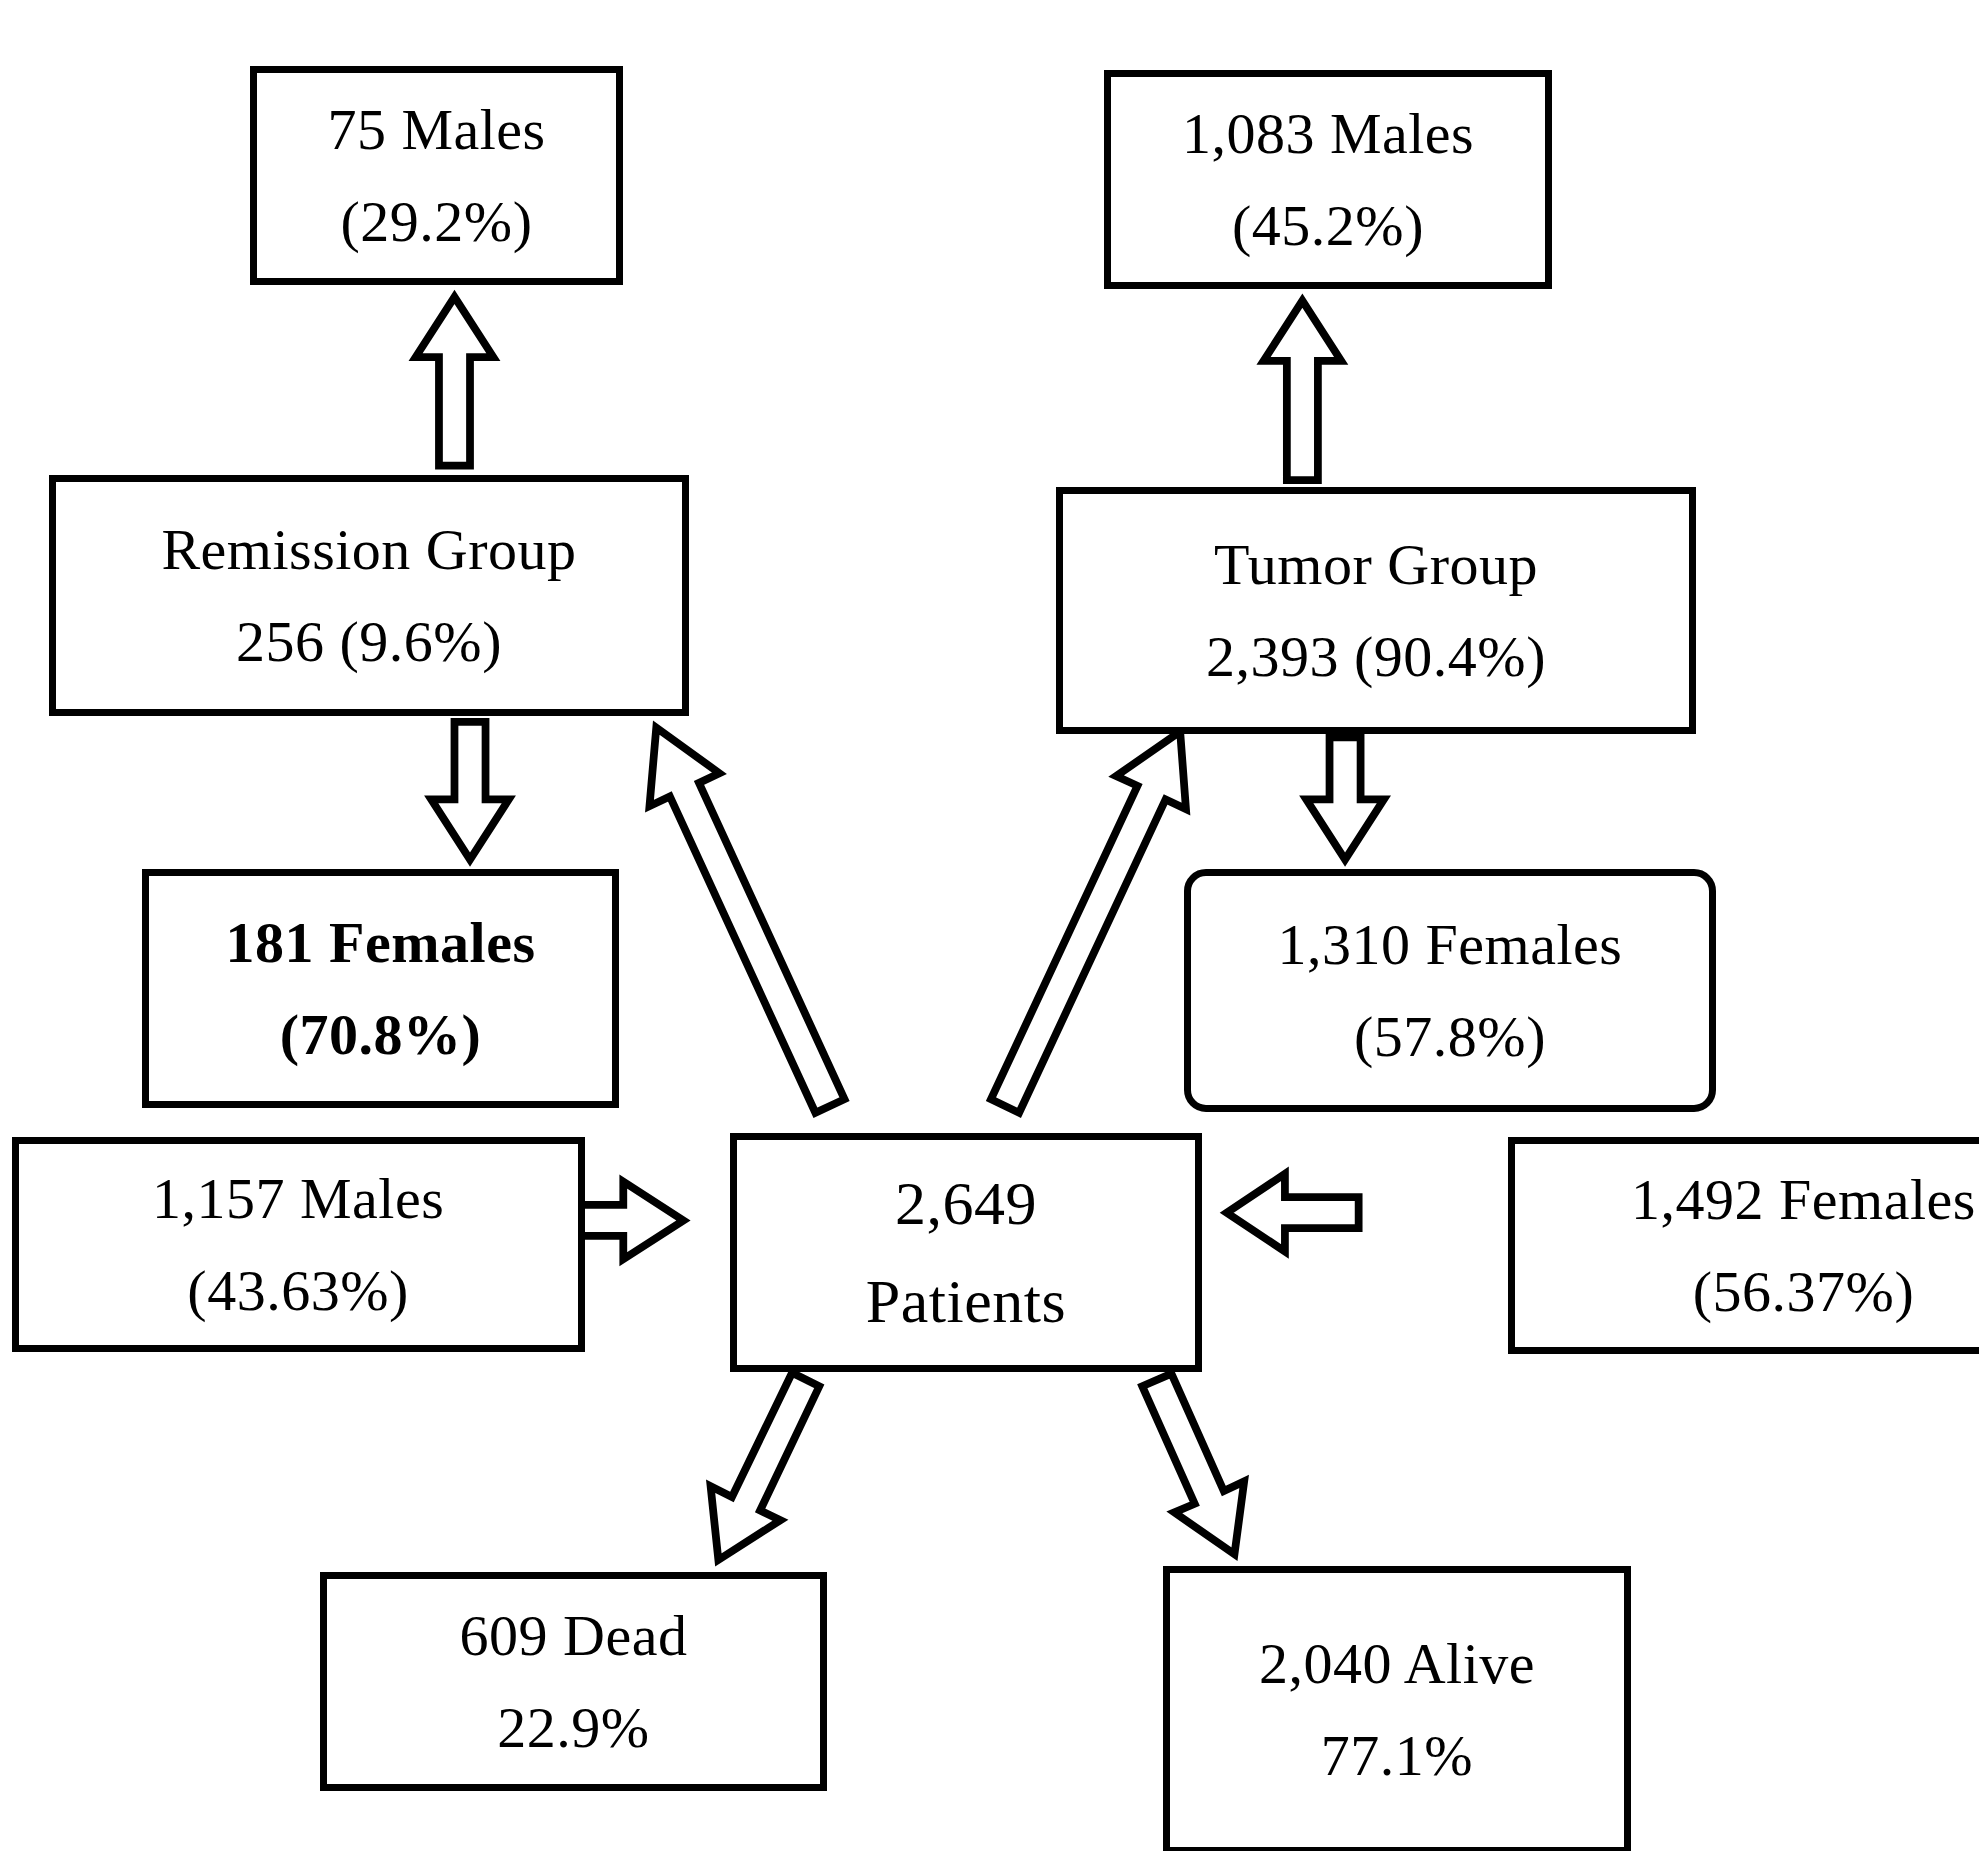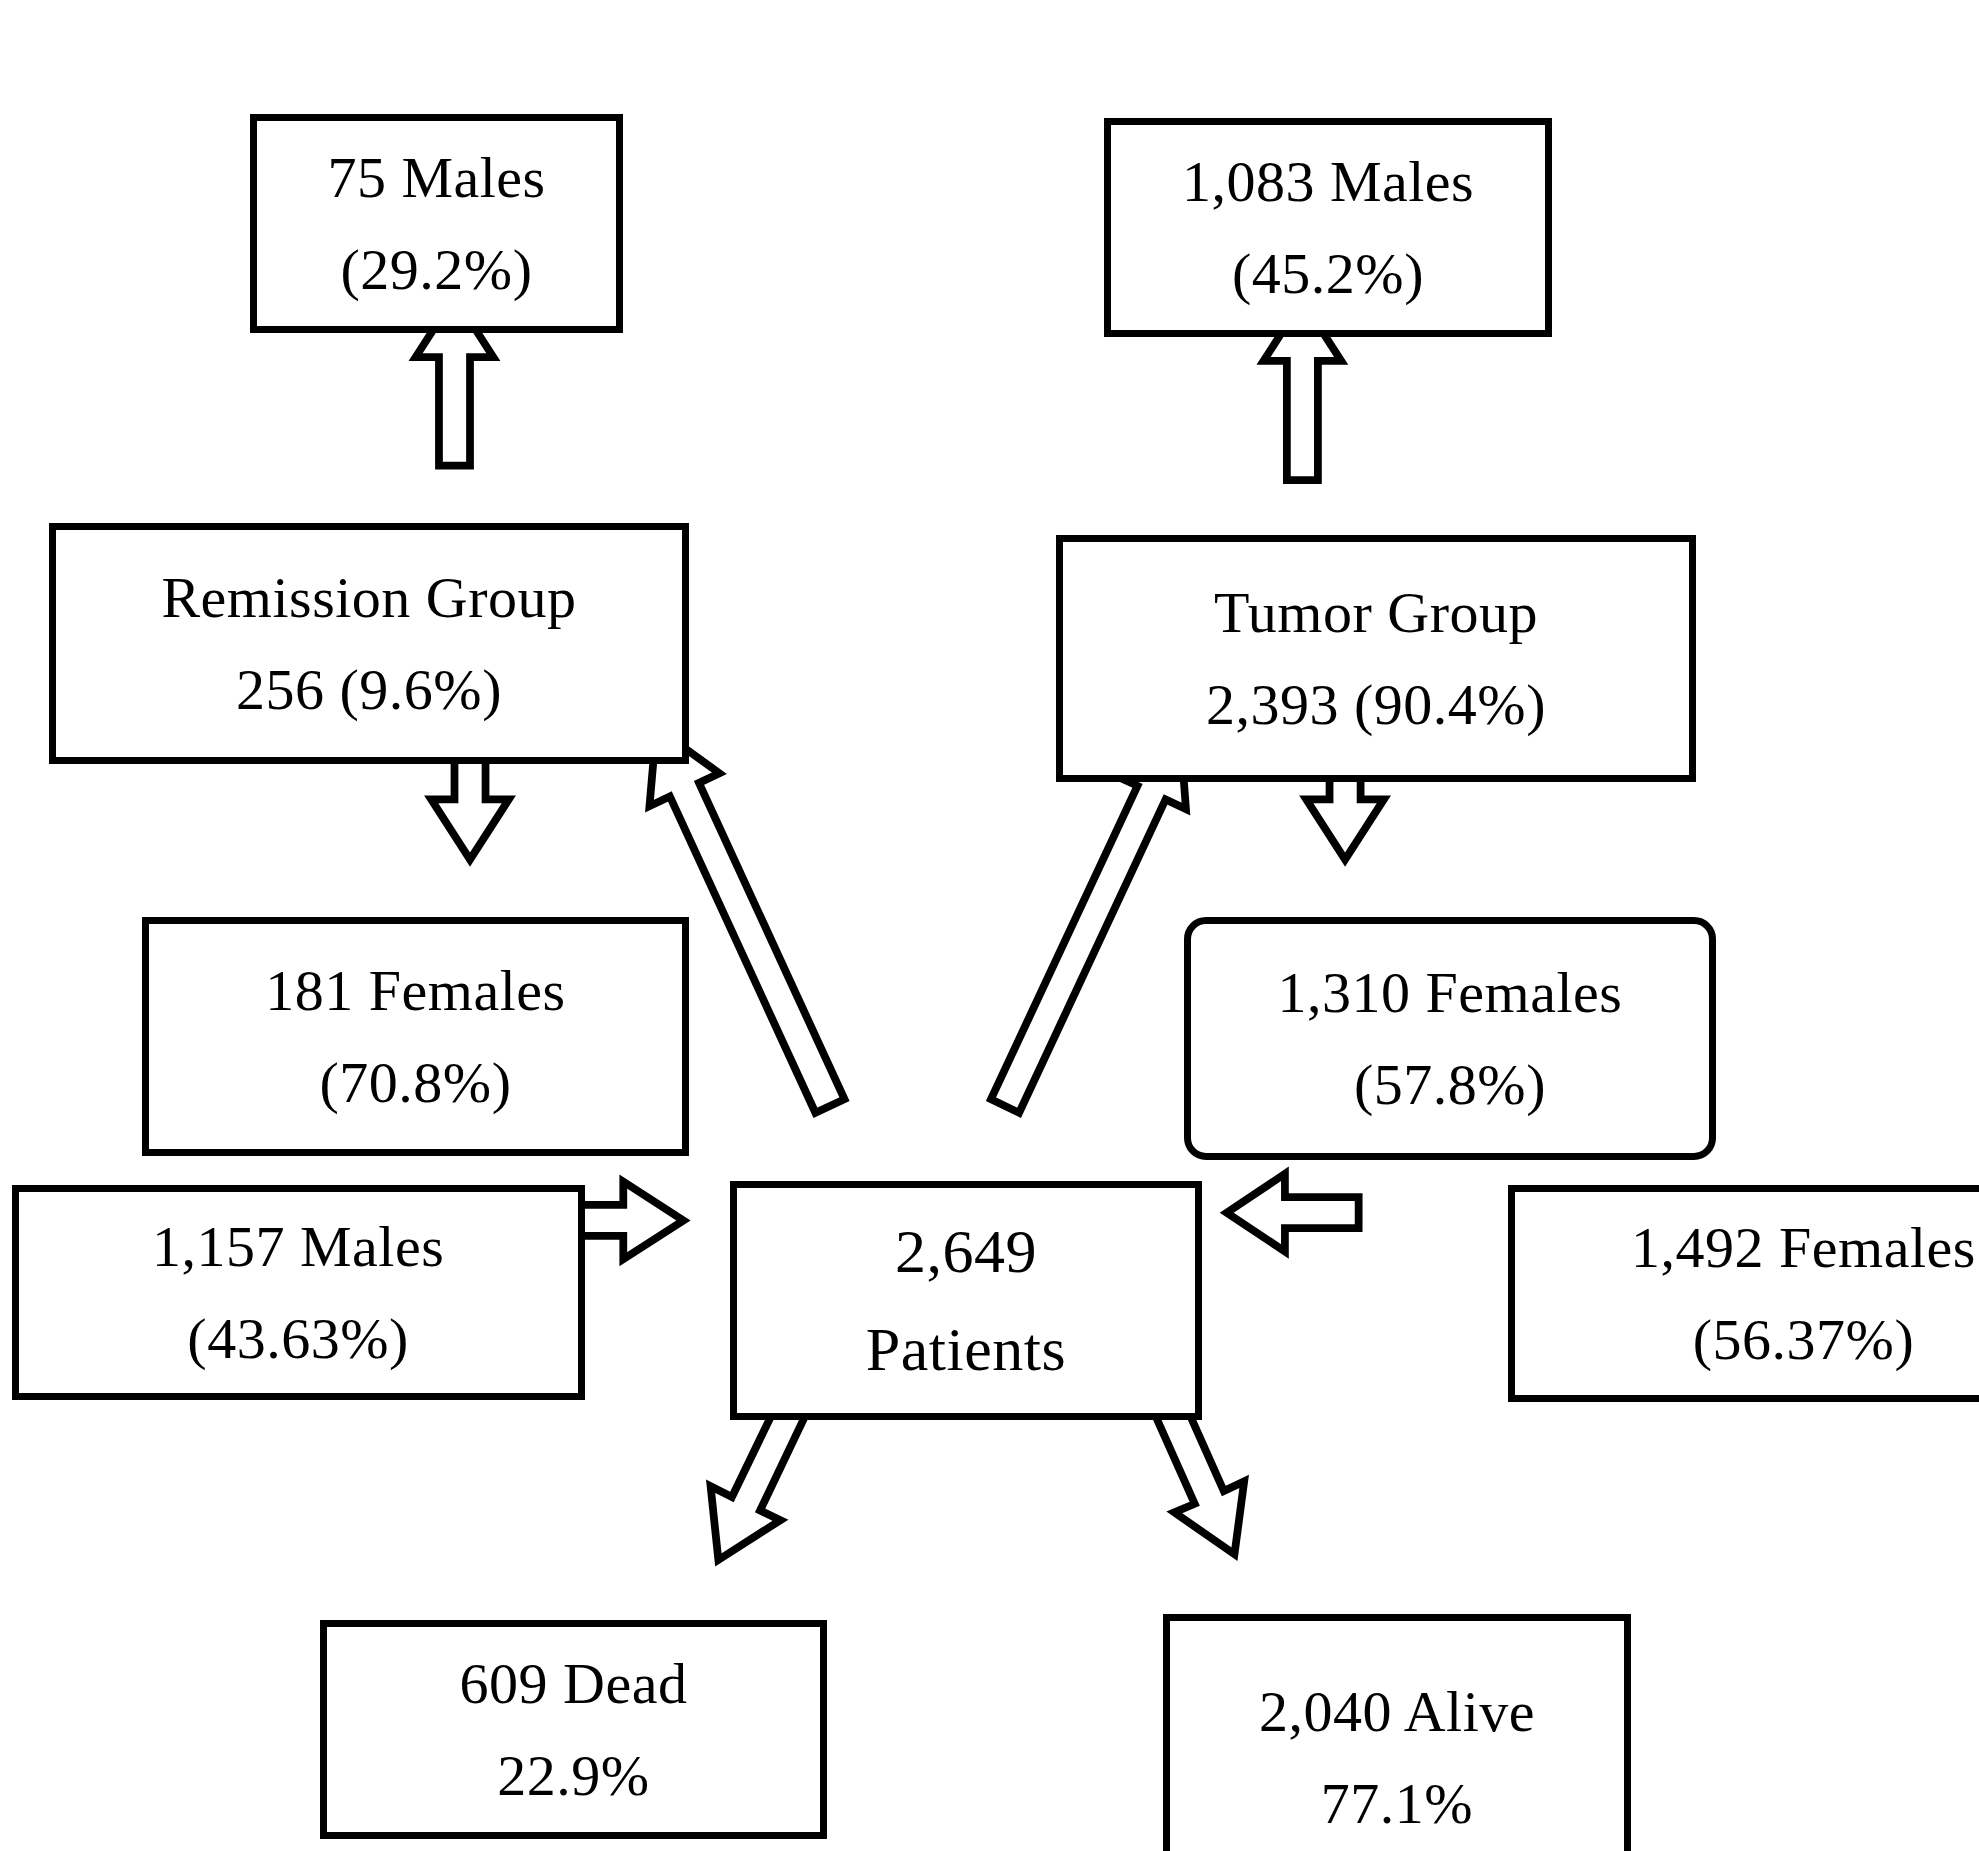--- a/index.html
+++ b/index.html
@@ -35,28 +35,27 @@
     border: 7.8px solid #000000;
     background: #ffffff;
     display: flex;
     flex-direction: column;
     align-items: center;
     justify-content: center;
     text-align: right;
     font-size: 58px;
     line-height: 1.58;
     letter-spacing: 0.5px;
-    margin-top: 48px;
   }
   
   .n-males-75       { left: 250px;  top: 66px;   width: 373px; height: 219px; }
   .n-males-1083     { left: 1104px; top: 70px;   width: 448px; height: 219px; }
   .n-remission      { left: 49px;   top: 475px;  width: 640px; height: 241px; }
   .n-tumor          { left: 1056px; top: 487px;  width: 640px; height: 247px; }
-  .n-females-181    { left: 142px;  top: 869px;  width: 547px; height: 239px; }
+  .n-females-181    { left: 142px;  top: 869px;  width: 477px; height: 239px; font-weight: bold; }
   .n-females-1310   { left: 1184px; top: 869px;  width: 532px; height: 243px; border-radius: 22px; }
   .n-center         { left: 730px;  top: 1133px; width: 472px; height: 239px; font-size: 62px; }
   .n-males-1157     { left: 11.6px;   top: 1137px; width: 573px; height: 215px; }
   .n-females-1492   { left: 1508px; top: 1137px; width: 591px; height: 217px; }
   .n-dead           { left: 320px;  top: 1572px; width: 507px; height: 219px; }
   .n-alive          { left: 1163px; top: 1566px; width: 468px; height: 288px; }
 </style>
 </head>
 <body>
 

